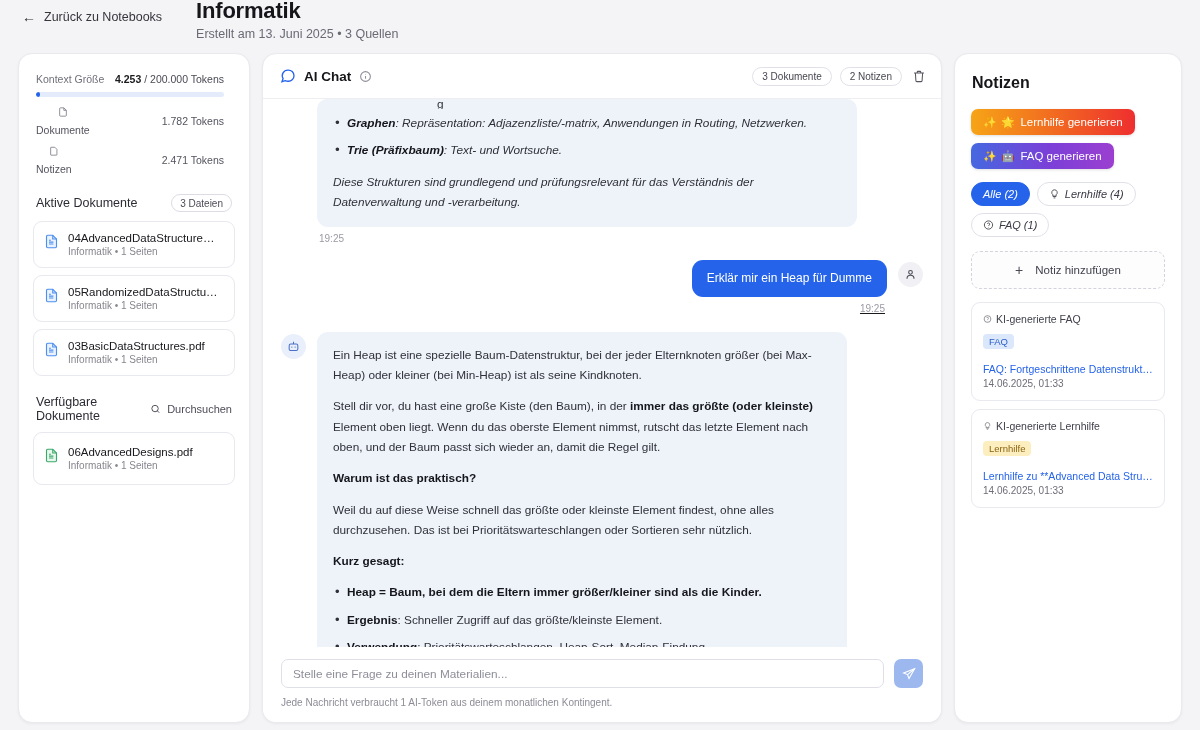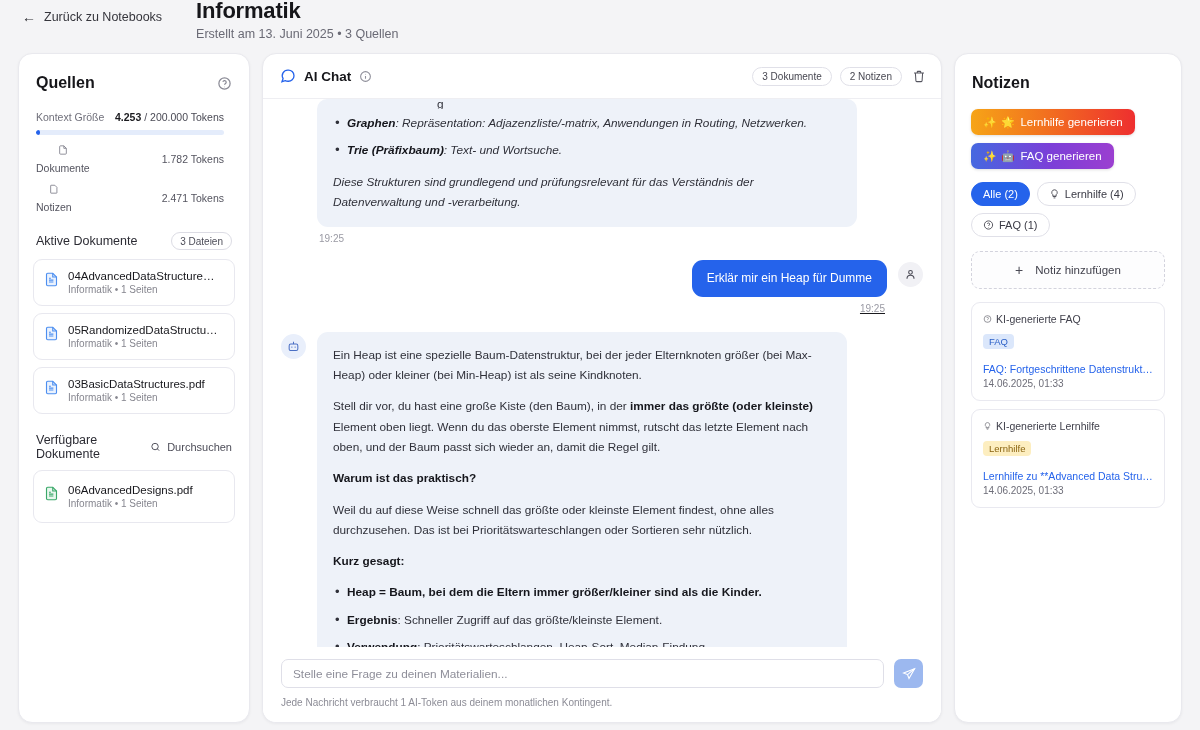--- a/index.html
+++ b/index.html
@@ -173,21 +173,21 @@
     box-shadow: 0 1px 3px rgba(0,0,0,.13);
   }
   .gen-btn.learn { background: linear-gradient(90deg, #f6a417 0%, #f2711f 45%, #ee2f2f 100%); }
   .gen-btn.faq   { background: linear-gradient(90deg, #4568e0 0%, #7b3fd8 55%, #9b3fd0 100%); }
   .emo { font-size: 11px; line-height: 1; }
 
   .filter-row { padding: 13px 16px 0 16px; display: flex; flex-wrap: wrap; gap: 7px; }
   .filter-pill {
     font-size: 11px; border-radius: 13px; padding: 5px 11px; cursor: pointer;
     border: 1px solid #e0e0e8; background: #fff; color: #3a3a45;
-    display: flex; align-items: center; gap: 5px;
+    display: flex; align-items: center; gap: 5px; font-style: italic;
   }
   .filter-pill.active { background: #2563eb; border-color: #2563eb; color: #fff; }
   .f-ico { width: 11px; height: 12px; }
 
   .add-note {
     margin: 14px 16px 0 16px; border: 1px dashed #d3d3dd; border-radius: 9px;
     height: 38px; display: flex; align-items: center; justify-content: center;
     gap: 12px; font-size: 11.5px; color: #43434e; cursor: pointer; background: #fdfdfe;
   }
   .plus { font-size: 14px; line-height: 1; color: #4a4a55; }
@@ -215,28 +215,20 @@
     <span class="back-arrow">←</span>
     <span>Zurück zu Notebooks</span>
   </div>
   <div class="title-block">
     <div class="nb-title">Informatik</div>
     <div class="nb-sub">Erstellt am 13. Juni 2025 • 3 Quellen</div>
   </div>
 </div>
 
 <div class="panel" id="sources-panel">
-  <div class="src-head">
-    <div class="src-title">Quellen</div>
-    <svg class="help-icon" viewBox="0 0 24 24" fill="none" stroke="currentColor" stroke-width="2">
-      <circle cx="12" cy="12" r="9"></circle>
-        <path d="M9.3 9.2a2.8 2.8 0 0 1 5.4 1c0 1.9-2.7 2.3-2.7 3.9"></path>
-        <circle cx="12" cy="17.4" r="0.7" fill="currentColor" stroke="none"></circle>
-    </svg>
-  </div>
 
   <div class="ctx-wrap">
     <div class="ctx-row">
       <span class="ctx-label">Kontext Größe</span>
       <span class="ctx-val"><b>4.253</b><span> / 200.000 Tokens</span></span>
     </div>
     <div class="ctx-bar">
       <div class="ctx-bar-fill" style="width: 2%;"></div>
     </div>
 

